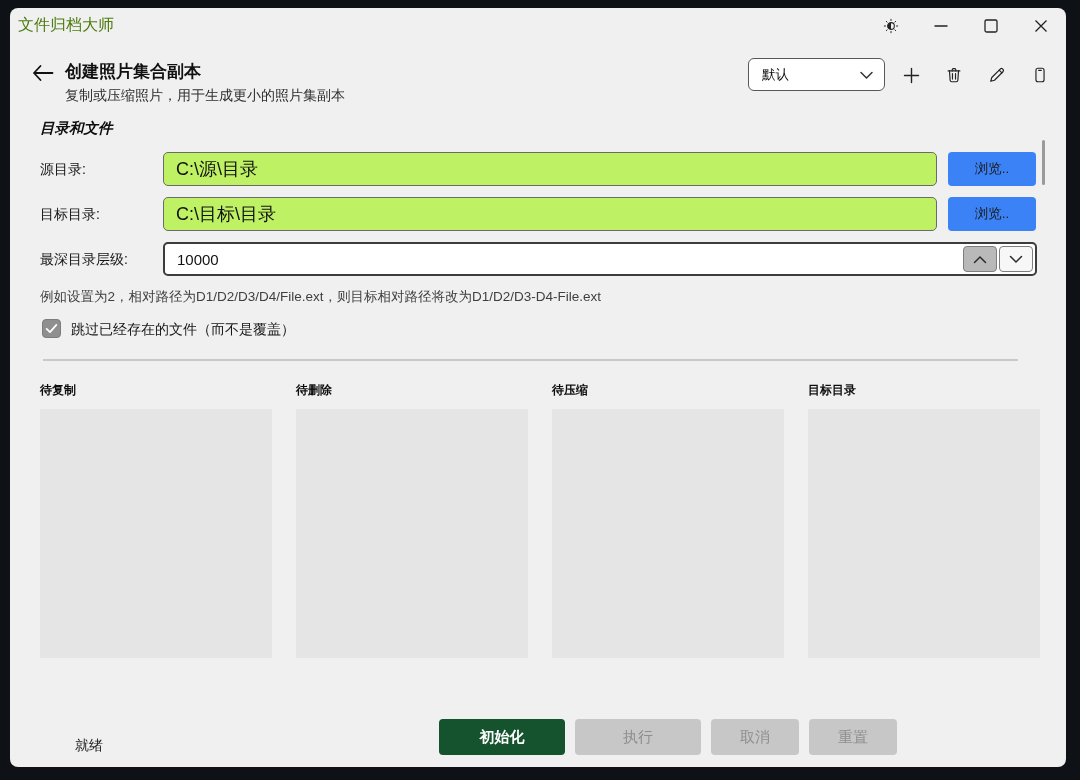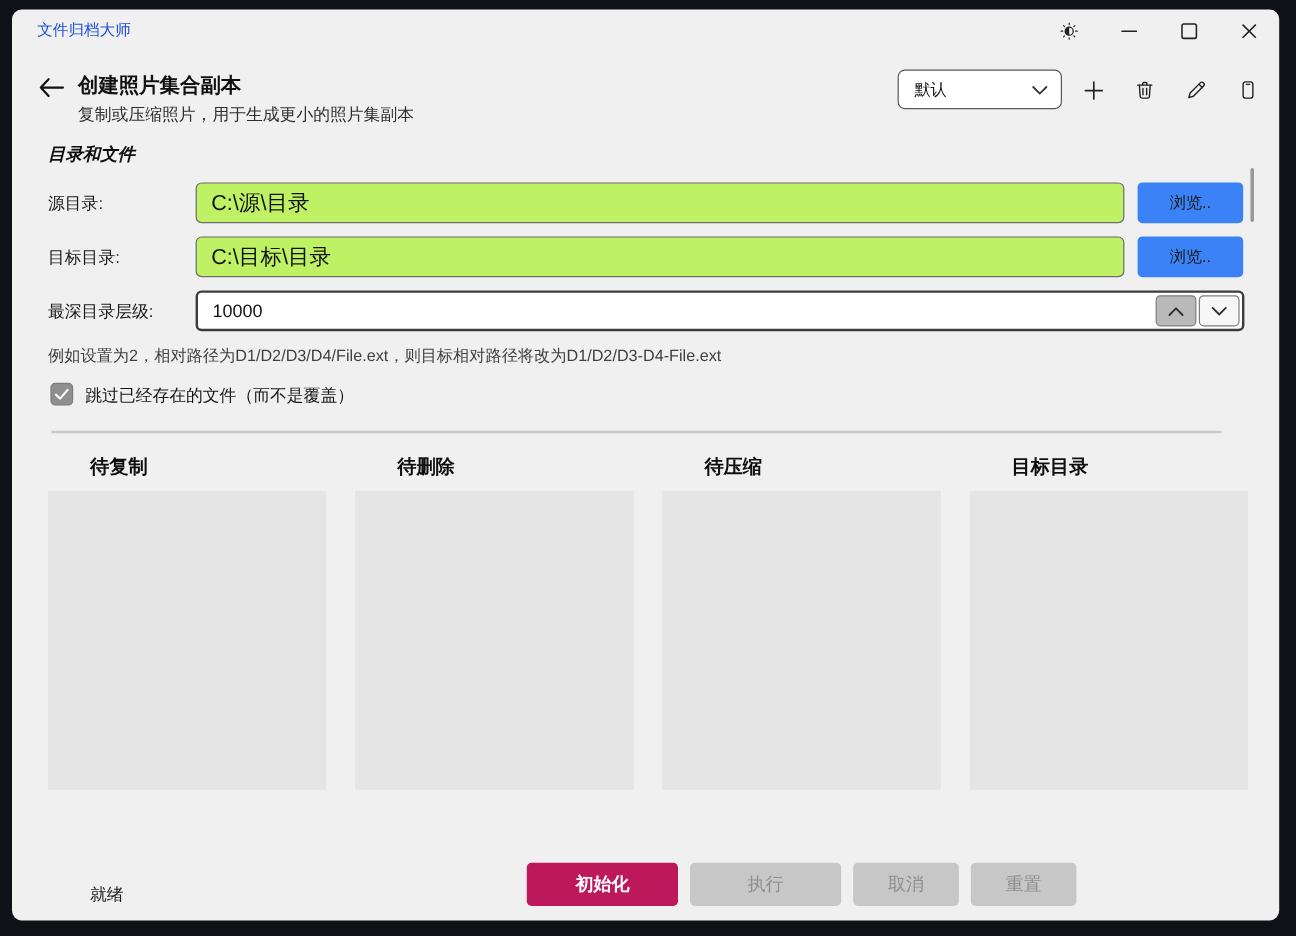--- a/index.html
+++ b/index.html
@@ -10,22 +10,22 @@
     overflow:hidden;
     position:relative;
   }
   .window {
     position:absolute; left:10px; top:8px; width:1056px; height:759px;
     background:#f0f0f0; border-radius:8px; overflow:hidden;
   }
   
   .titlebar { position:absolute; left:0; top:0; right:0; height:36px; }
   .app-title {
-    position:absolute; left:21px; top:0; height:36px; line-height:34px;
-    font-size:13px; color:#1d4ed8;
+    position:absolute; left:8px; top:0; height:36px; line-height:34px;
+    font-size:16px; color:#4d7c0f;
   }
   .win-controls { position:absolute; right:0; top:0; height:36px; display:flex; }
   .winbtn {
     width:50px; height:36px; background:transparent; border:none;
     display:flex; align-items:center; justify-content:center; cursor:pointer; color:#222;
   }
   
   .back-btn {
     position:absolute; left:18px; top:52px; width:30px; height:26px;
     background:transparent; border:none; cursor:pointer; display:flex; align-items:center; justify-content:center;
@@ -79,31 +79,31 @@
   .checkbox {
     width:19px; height:19px; background:#8f8f8f; border:1px solid #7c7c7c; border-radius:4px;
     display:flex; align-items:center; justify-content:center; cursor:pointer; flex:none;
   }
   .check-label { margin-left:10px; font-size:14px; color:#161616; line-height:20px; }
   .scroll-thumb { position:absolute; left:1032px; top:28px; width:3px; height:45px; background:#9a9a9a; border-radius:2px; }
   
   .divider { position:absolute; left:33px; top:351px; width:975px; height:2px; background:#c9c9c9; }
   .panels { position:absolute; left:30px; top:374px; display:flex; gap:24px; }
   .panel-col { width:232px; }
-  .panel-title { font-size:16px; font-weight:700; color:#0e0e0e; margin-bottom:11px; line-height:16px;margin-left:35px; }
+  .panel-title { font-size:12px; font-weight:700; color:#0e0e0e; margin-bottom:11px; line-height:16px; }
   .panel-box { width:232px; height:249px; background:#e5e5e5; }
   
   .footer { position:absolute; left:0; top:695px; width:872px; height:52px; display:flex; align-items:flex-end;margin-left:35px; }
   .status { margin-left:30px; font-size:14px; color:#1c1c1c; flex:1; }
   .fbtn {
     height:36px; border:none; border-radius:4px; font-size:15px; cursor:default;
     font-family:"Liberation Sans","DejaVu Sans",sans-serif;
     background:#c7c7c7; color:#8f8f8f; margin-left:10px;
   }
-  .fbtn.primary { background:#be185d; color:#fff; font-weight:700; cursor:pointer; }
+  .fbtn.primary { background:#14532d; color:#fff; font-weight:700; cursor:pointer; }
   .w126 { width:126px; } .w88 { width:88px; }
   .footer .last { margin-right:20px; }
   svg { display:block; }
 </style>
 </head>
 <body>
 
 <div class="window">
 
   <div class="titlebar">

